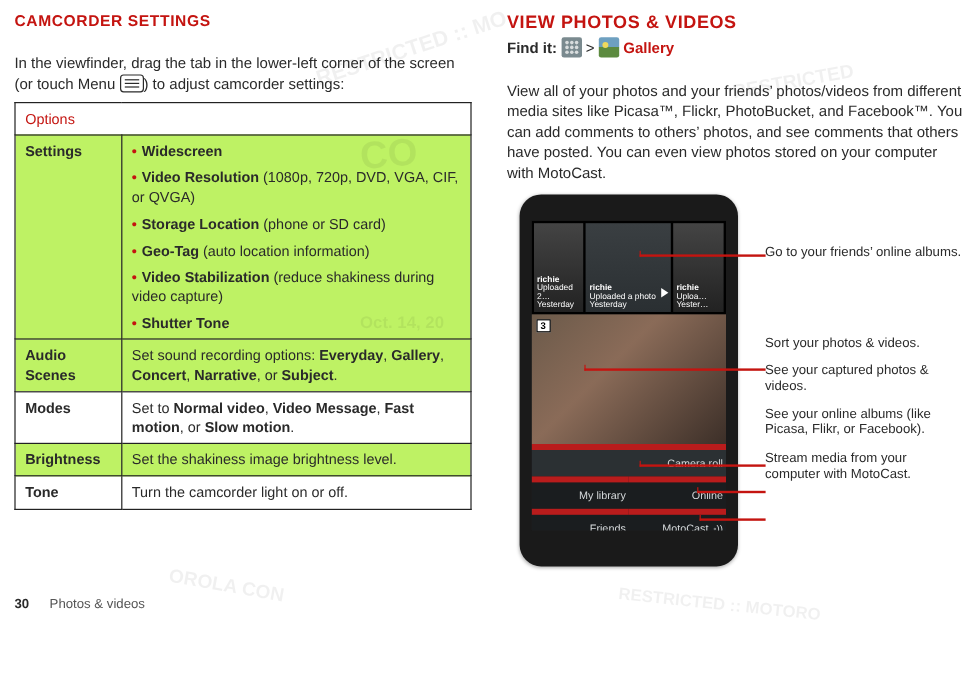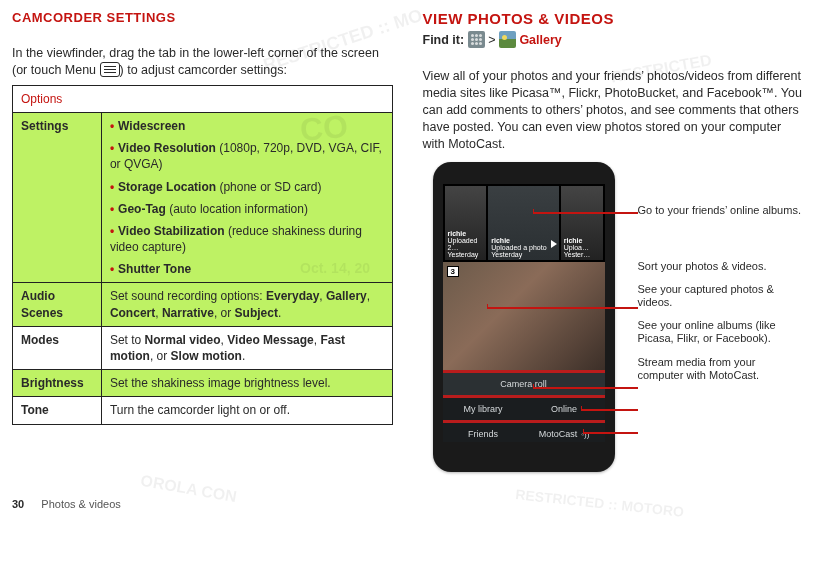--- a/index.html
+++ b/index.html
@@ -149,23 +149,23 @@
     padding:0 3px;border:1px solid #000;
   }
   .bottom-nav {
     background:#1a1d1f;
   }
   .nav-row { display:flex; }
   .nav-cell {
     flex:1;
     color:#d5d9db;
     font-size:9px;
-    text-align:center;
+    text-align:right;
     padding:6px 2px;
-    border-top:3px solid #b91c1c;
+    border-top:5px solid #b91c1c;
   }
   .nav-cell.full { flex-basis:100%; background:#2b3033;}
   .wifi {
     display:inline-block;margin-left:4px;font-size:8px;
   }
   .callouts {
     position:absolute;
     left: 215px; top: 112px;
     width: 165px;
     font-size: 11px;
@@ -331,21 +331,21 @@
         </div>
       <div class="lead" style="left:158px;top:247px;width:57px">
           <span class="shortv"></span>
         </div>
       <div class="lead" style="left:160px;top:270px;width:55px">
           <span class="shortv"></span>
         </div>
 
       <div class="callouts">
         <div class="call" style="margin-top:-70px">Go to your friends’ online albums.</div>
-        <div class="call" style="margin-top:42px">Sort your photos &amp; videos.</div>
+        <div class="call" style="margin-top:62px">Sort your photos &amp; videos.</div>
         <div class="call" style="margin-top:6px">See your captured photos &amp; videos.</div>
         <div class="call" style="margin-top:6px">See your online albums (like Picasa, Flikr, or Facebook).</div>
         <div class="call" style="margin-top:6px">Stream media from your computer with MotoCast.</div>
       </div>
     </div>
   </div>
 </div>
 
 <div class="footer">
   <span class="pg">30</span>

